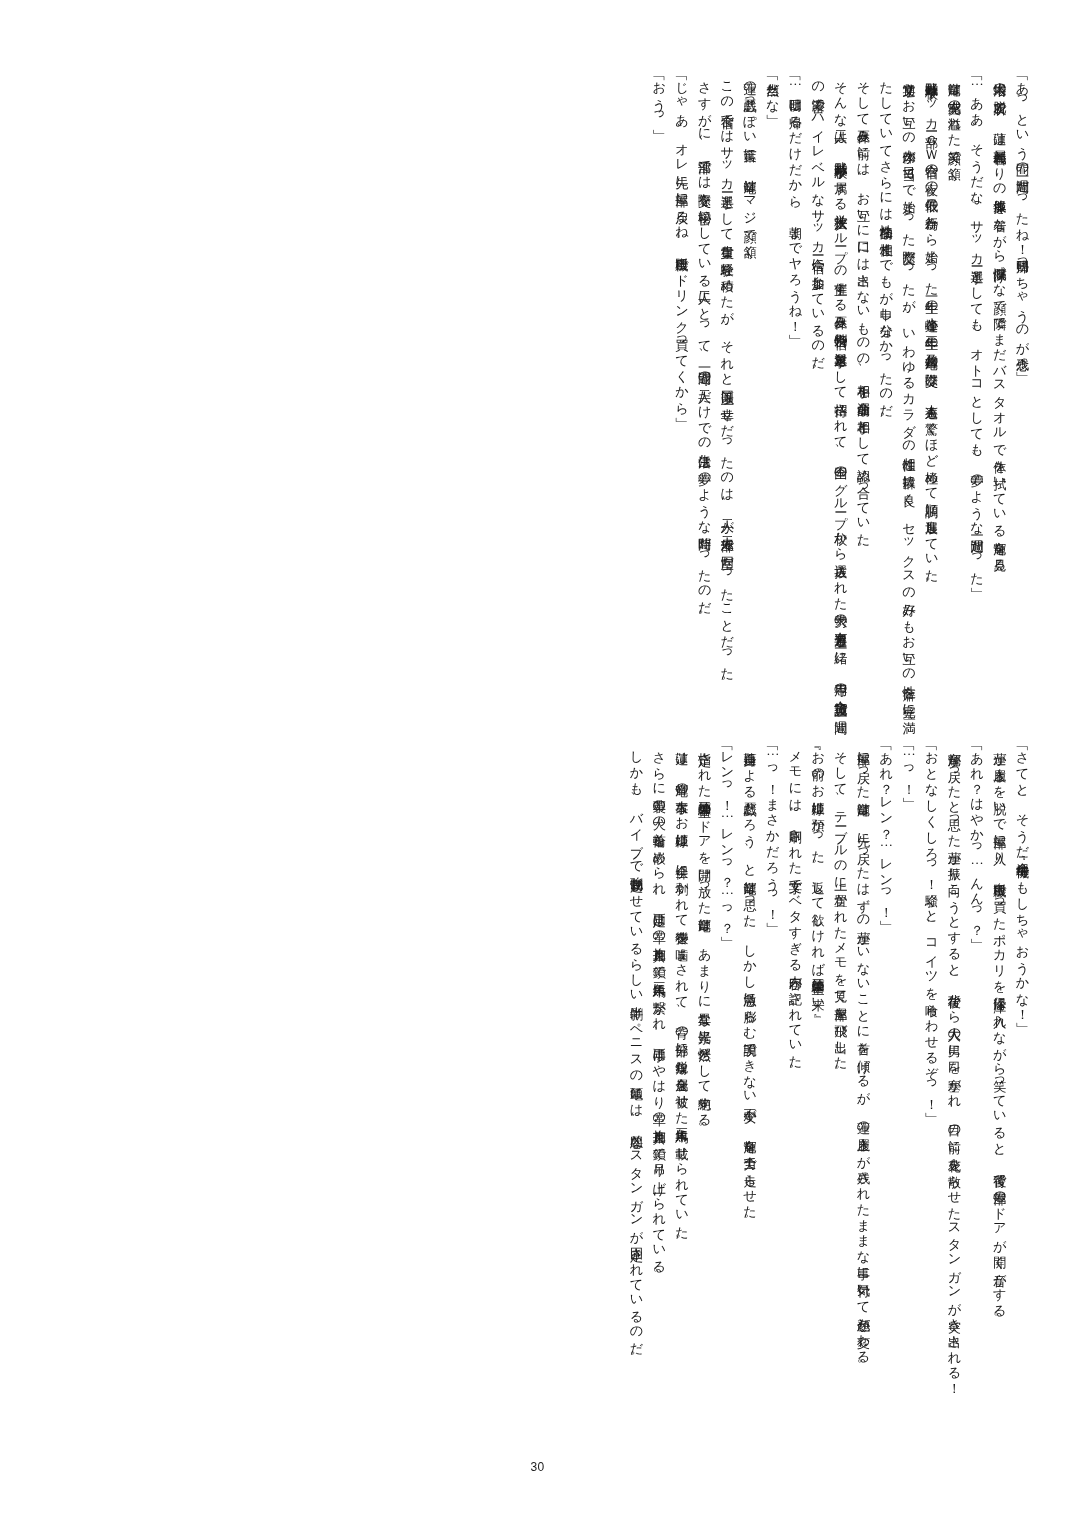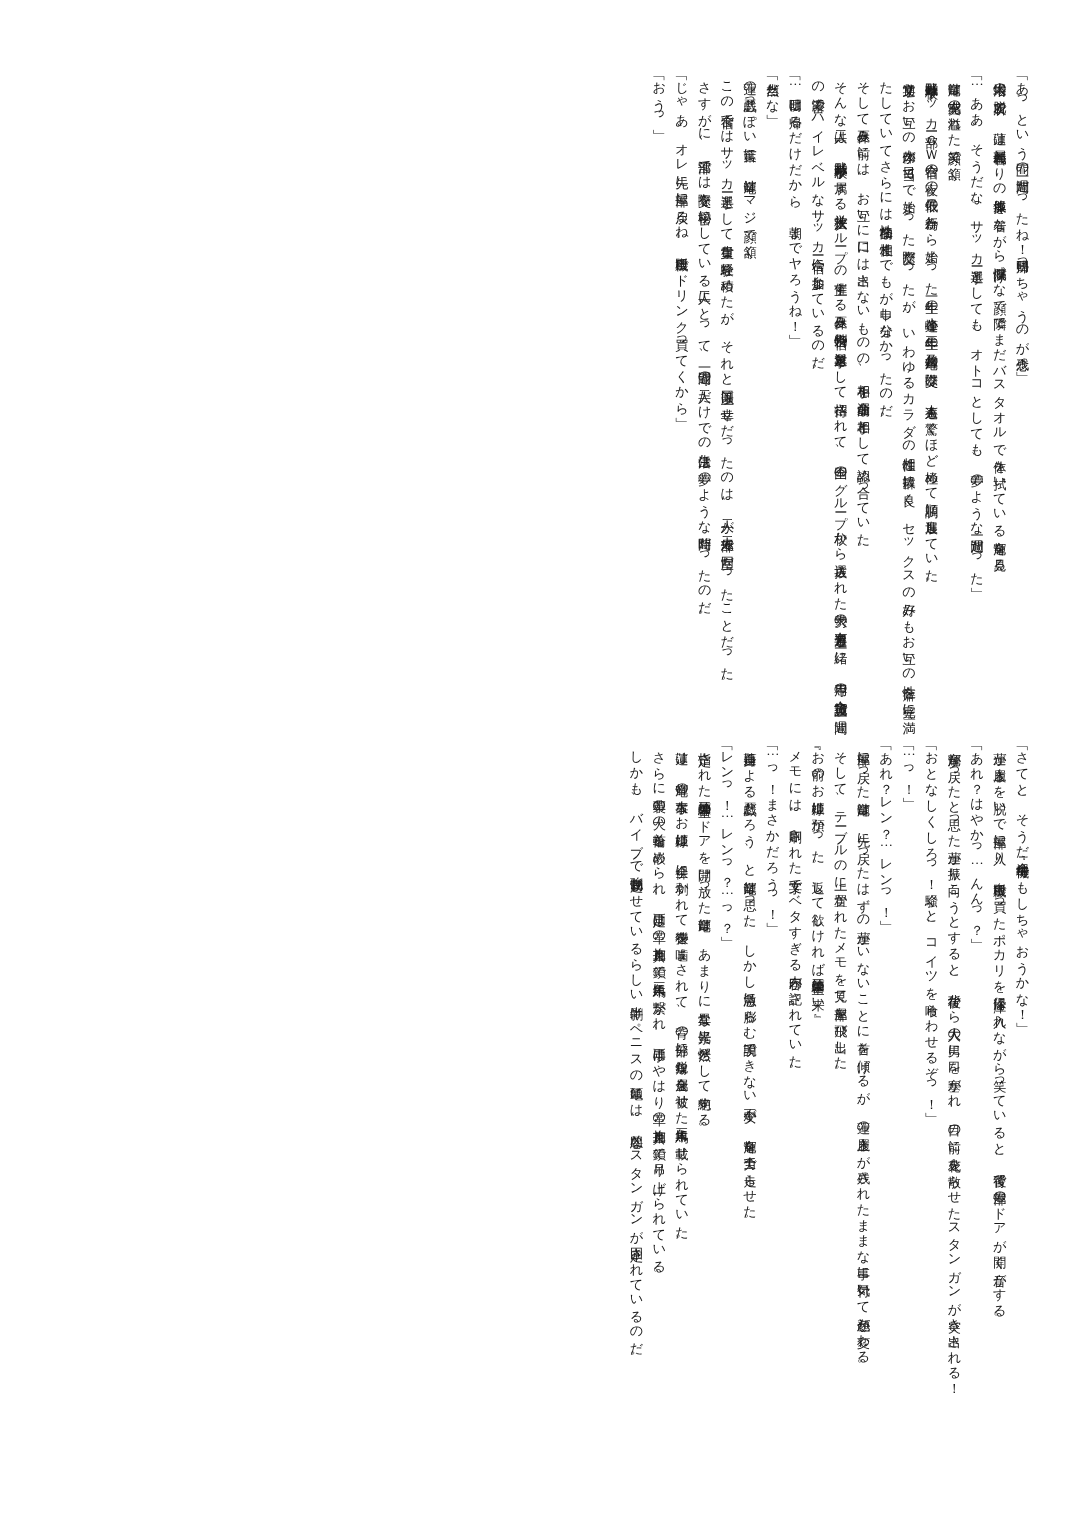--- a/index.html
+++ b/index.html
@@ -99,14 +99,15 @@
     <p class="para">メモには、印刷された文字でベタすぎる内容が記されていた。</p>
     <p class="para">「…っ！まさかだろうっ！」</p>
     <p class="para">蓮自身による悪戯だろう、と竜輝は思った。しかし急激に膨らむ説明できない不安が、竜輝を全力で走らせた。</p>
     <p class="para">「レンっ！…レンっ？…っ？」</p>
     <p class="para">指定された第三練習室のドアを開け放った竜輝は、あまりに異常な光景に愕然として絶句する。</p>
     <p class="para">蓮は、竜輝の大事なお姫様は、全裸に剥かれて猿轡を噛まされて、背の部分に鋭角な金属を被せた三角木馬に載せられていた。</p>
     <p class="para">さらに革製の犬の首輪を嵌められ、両足は革の拘束具と鎖で三角木馬に繋がれ、両手はやはり革の拘束具と鎖で吊り上げられている。</p>
     <p class="para">しかも、バイブで強制勃起させているらしい半剥けペニスの亀頭には、凶悪なスタンガンが固定されているのだ。</p>
   </div>
 
+  <div class="page-number">30</div>
 
 </div>
 
 </body></html>

